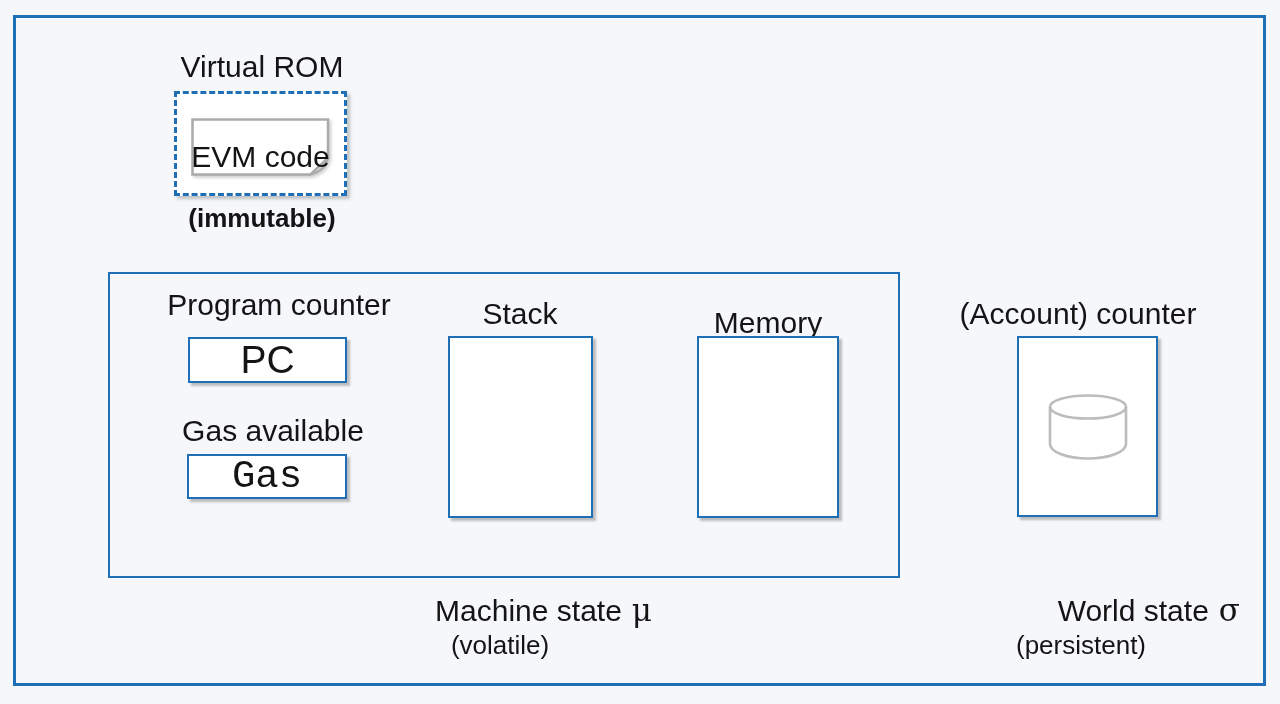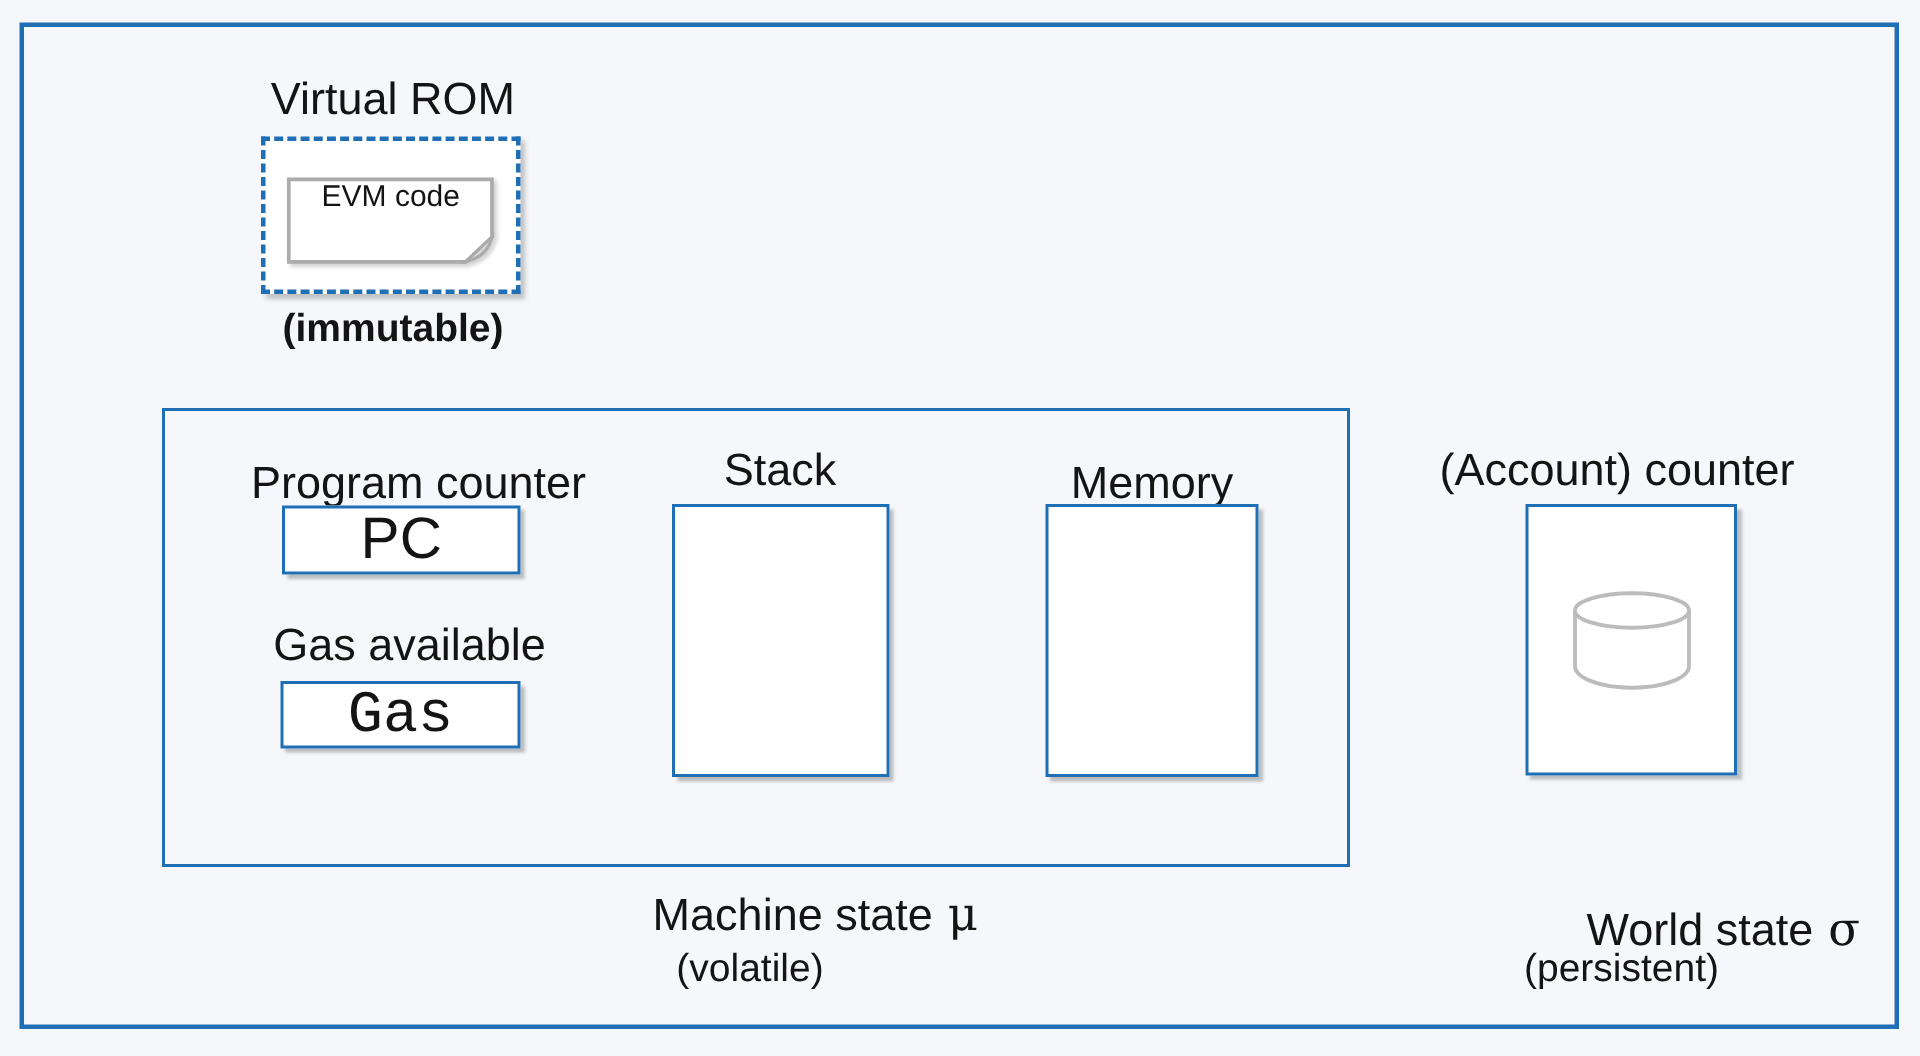--- a/index.html
+++ b/index.html
@@ -37,30 +37,30 @@
   .rom-title{left:152px;top:50px;width:220px;}
   .rom-box{
     left:174px;top:91px;width:173px;height:105px;
     border:3px dashed var(--blue);
     background:var(--box-fill);
     box-shadow:3px 3px 3px rgba(130,130,130,0.45);
   }
   .doc-wrap{left:14px;top:24px;width:139px;height:58px;}
   .doc-wrap svg{display:block;filter:drop-shadow(2px 2px 1.5px rgba(120,120,120,0.35));}
   .doc-label{
-    position:absolute;left:0;top:2px;width:100%;
-    text-align:center;font-size:20px;white-space:nowrap;
+    position:absolute;left:0;top:22px;width:100%;
+    text-align:center;font-size:30px;white-space:nowrap;
   }
   .rom-note{left:152px;top:204px;width:220px;font-weight:bold;}
   
   .machine-box{
     left:108px;top:272px;width:792px;height:306px;
     border:2px solid var(--blue);
   }
-  .pc-label{left:149px;top:306px;width:260px;}
+  .pc-label{left:149px;top:288px;width:260px;}
   .reg-box{
     background:var(--box-fill);
     border:2px solid var(--blue);
     box-shadow:3px 3px 2px rgba(130,130,130,0.5);
     display:flex;align-items:center;justify-content:center;
     font-size:39px;
   }
   .pc-box{left:188px;top:337px;width:159px;height:46px;}
   .gas-label{left:143px;top:414px;width:260px;}
   .gas-box{left:187px;top:454px;width:160px;height:45px;font-family:Liberation Mono, monospace;}
@@ -80,21 +80,21 @@
     display:flex;align-items:center;justify-content:center;
   }
   
   .caption{font-size:30px;text-align:right;white-space:nowrap;}
   .caption .sym{
     font-family:"DejaVu Serif",serif;
     font-size:31px;margin-left:10px;
   }
   .machine-caption{left:382px;top:592px;width:270px;}
   .machine-note{left:375px;top:631px;width:250px;}
-  .world-caption{left:960px;top:592px;width:280px;margin-top:10px;}
+  .world-caption{left:960px;top:592px;width:280px;}
   .world-note{left:951px;top:631px;width:260px;}
 </style>
 </head>
 <body>
 
 <div class="page">
 
   <div class="abs frame"></div>
 
   <div class="abs lbl rom-title">Virtual ROM</div>

